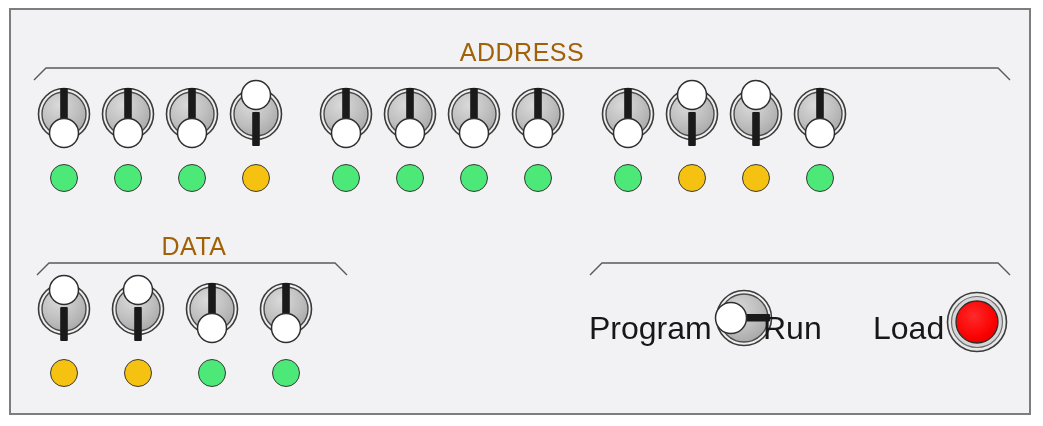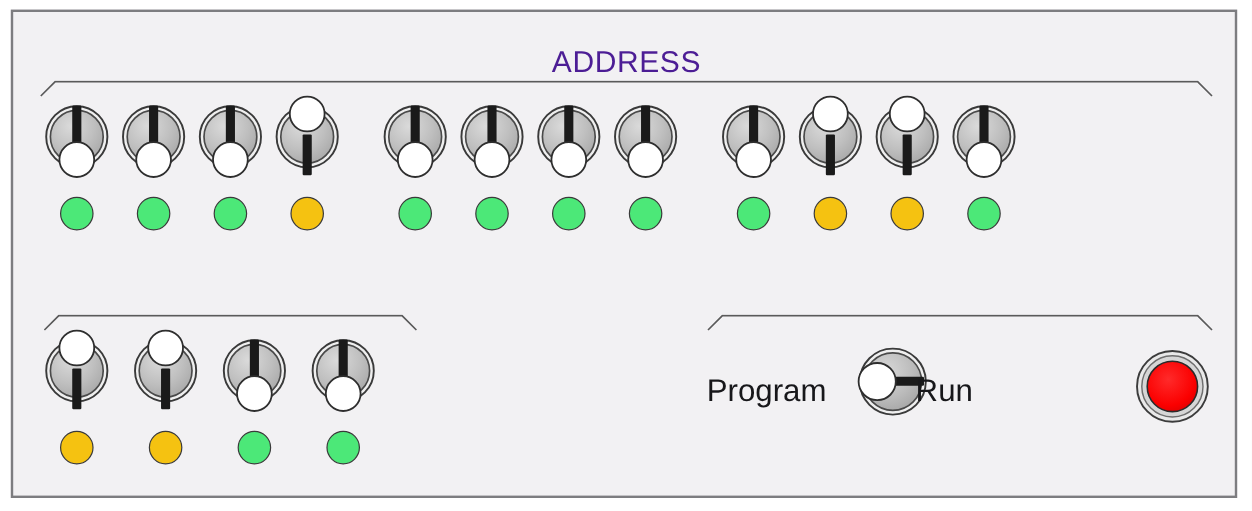--- a/index.html
+++ b/index.html
@@ -25,21 +25,21 @@
     background: #f2f1f3;
     border: 2px solid #7d7d80;
     box-sizing: border-box;
   }
 
   
   .section-title {
     position: absolute;
     text-align: center;
     font-size: 25px;
-    color: #4c1d95;
+    color: #a16207;
     letter-spacing: 0.5px;
     font-family: "Liberation Sans", sans-serif;
     white-space: nowrap;
   }
 
   
   .bracket {
     position: absolute;
     height: 14px;
   }
@@ -69,21 +69,21 @@
     border-radius: 50%;
     border: 1.5px solid #3a3a3a;
     box-sizing: border-box;
   }
   .led.green { background: #4ce878; }
   .led.amber { background: #f5c211; }
 
   
   .ctl-label {
     position: absolute;
-    font-size: 26px;
+    font-size: 32px;
     color: #17171a;
     white-space: nowrap;
     font-family: "Liberation Sans", sans-serif;
   }
 
   
   .pushbutton {
     position: absolute;
     width: 62px;
     height: 62px;
@@ -293,20 +293,21 @@
       <div class="led green" style="left: 321px; top: 154px;"></div>
       <div class="led green" style="left: 385px; top: 154px;"></div>
       <div class="led green" style="left: 449px; top: 154px;"></div>
       <div class="led green" style="left: 513px; top: 154px;"></div>
       <div class="led green" style="left: 603px; top: 154px;"></div>
       <div class="led amber" style="left: 667px; top: 154px;"></div>
       <div class="led amber" style="left: 731px; top: 154px;"></div>
       <div class="led green" style="left: 795px; top: 154px;"></div>
     </div>
 
+  <div class="section-title" style="left:35px; top:222px; width:296px;">DATA</div>
 
   <div class="bracket" style="left:25px; top:252px; width:312px;">
     <svg viewBox="0 0 312 14" preserveAspectRatio="none">
       <path d="M 1 13 L 13 1 L 299 1 L 311 13" fill="none" stroke="#5a5a5a" stroke-width="1.4" vector-effect="non-scaling-stroke"></path>
     </svg>
   </div>
 
   <div id="data-switches">
       <div class="switch" style="left: 24px; top: 263px;">
   <svg viewBox="0 0 58 78">
@@ -399,20 +400,21 @@
       <circle cx="38" cy="31" r="24" fill="url(#hsBody)" stroke="#4a4a4a" stroke-width="1.4"></circle>
 
       <rect x="36" y="27" width="28" height="7.5" rx="1" fill="#1a1a1a"></rect>
 
       <circle cx="25" cy="31" r="15.5" fill="#ffffff" stroke="#2e2e2e" stroke-width="1.5"></circle>
     </svg>
   </div>
 
   <div class="ctl-label" style="left:752px; top:300px;">Run</div>
 
+  <div class="ctl-label" style="left:862px; top:300px;">Load</div>
 
   <div class="pushbutton" style="left:935px; top:281px;">
     <svg viewBox="0 0 62 62">
       <defs>
         <radialGradient id="redCap" cx="42%" cy="36%" r="74%">
           <stop offset="0%" stop-color="#ff2a2a"></stop>
           <stop offset="70%" stop-color="#fb0000"></stop>
           <stop offset="100%" stop-color="#d90000"></stop>
         </radialGradient>
       </defs>

